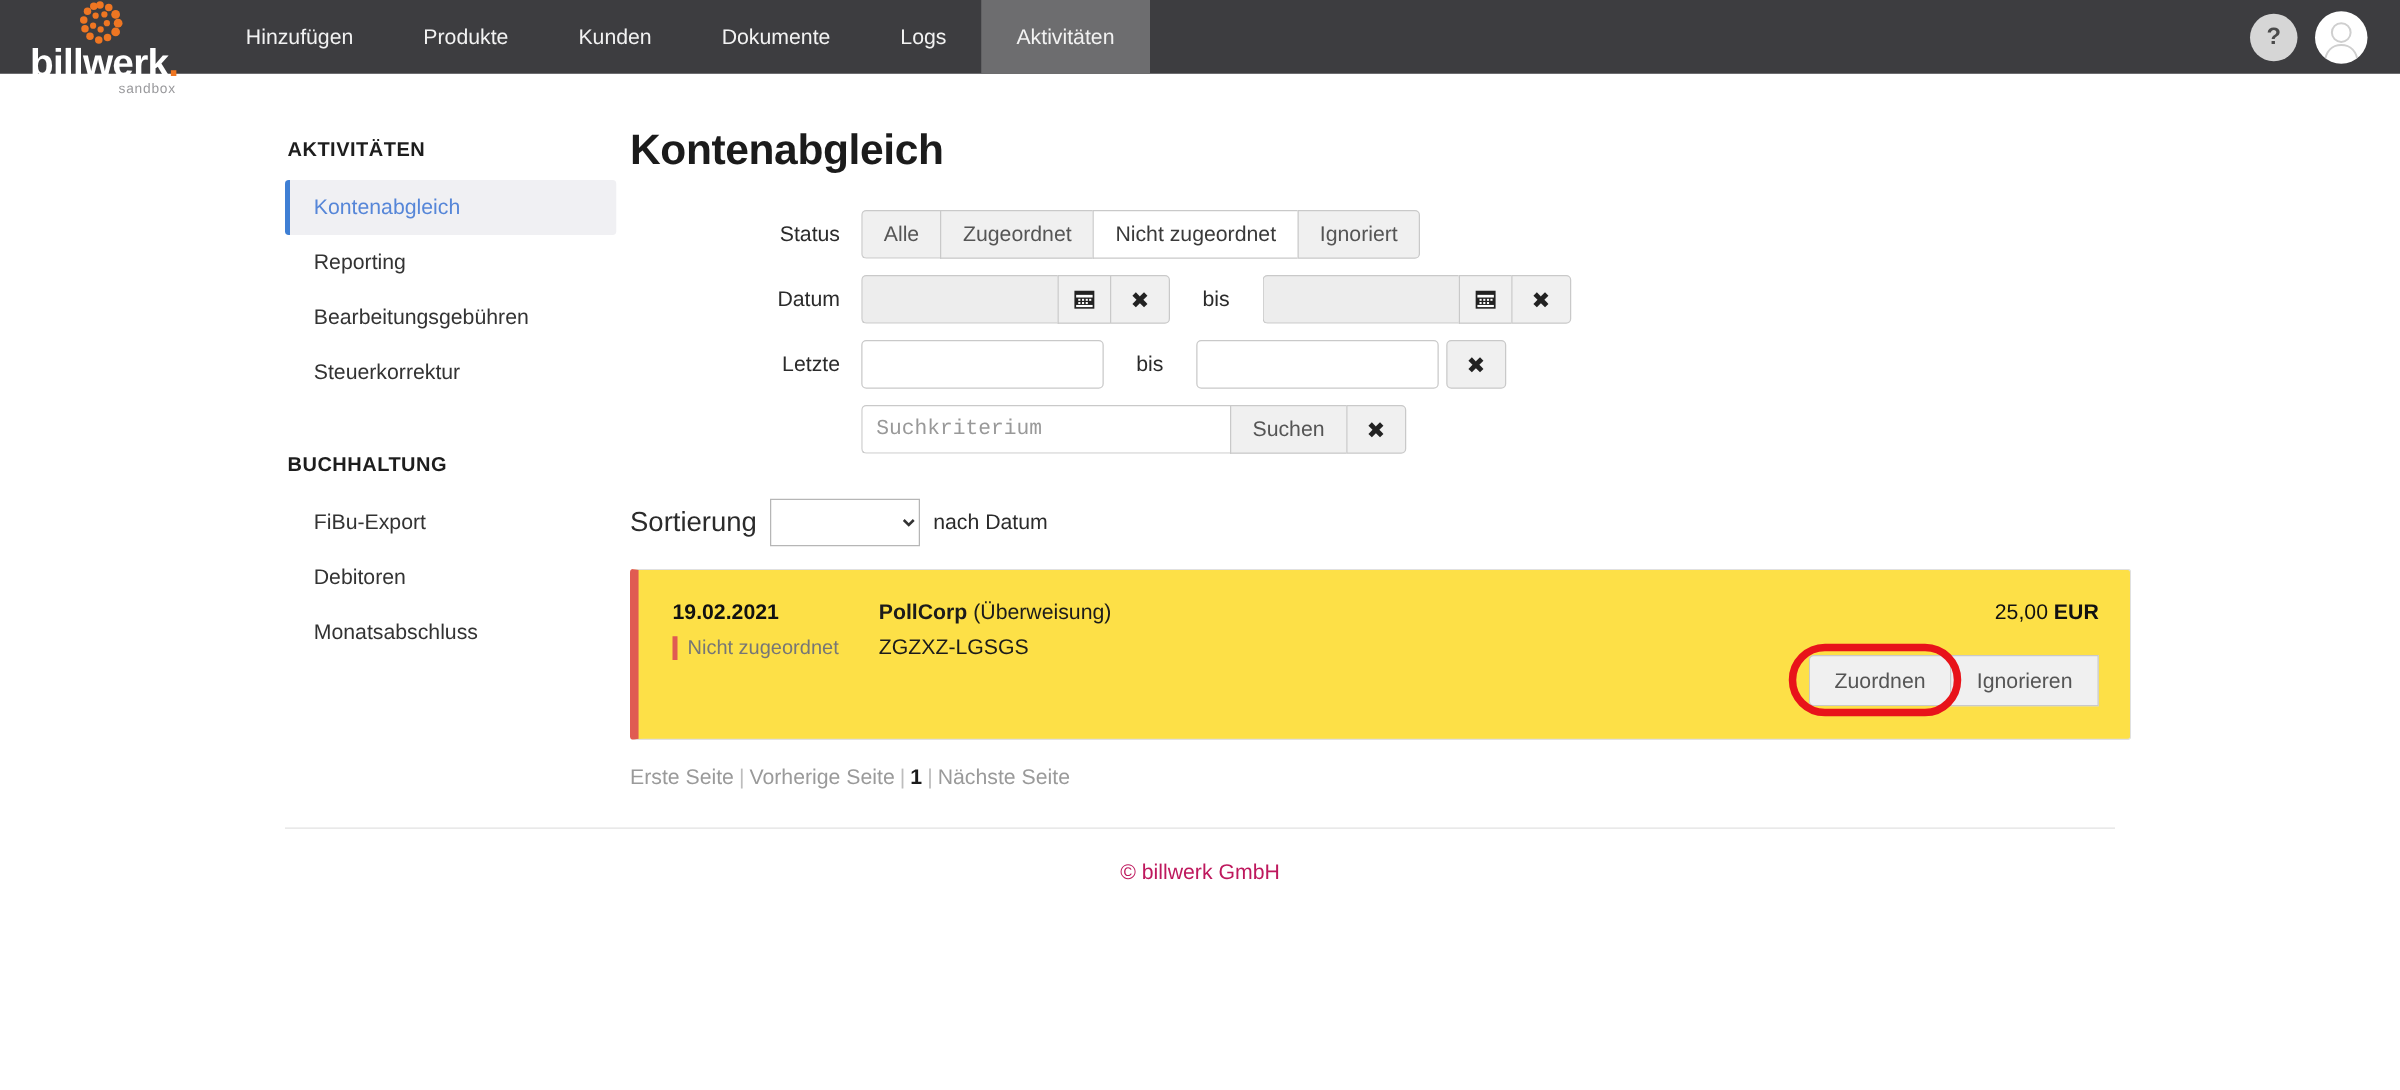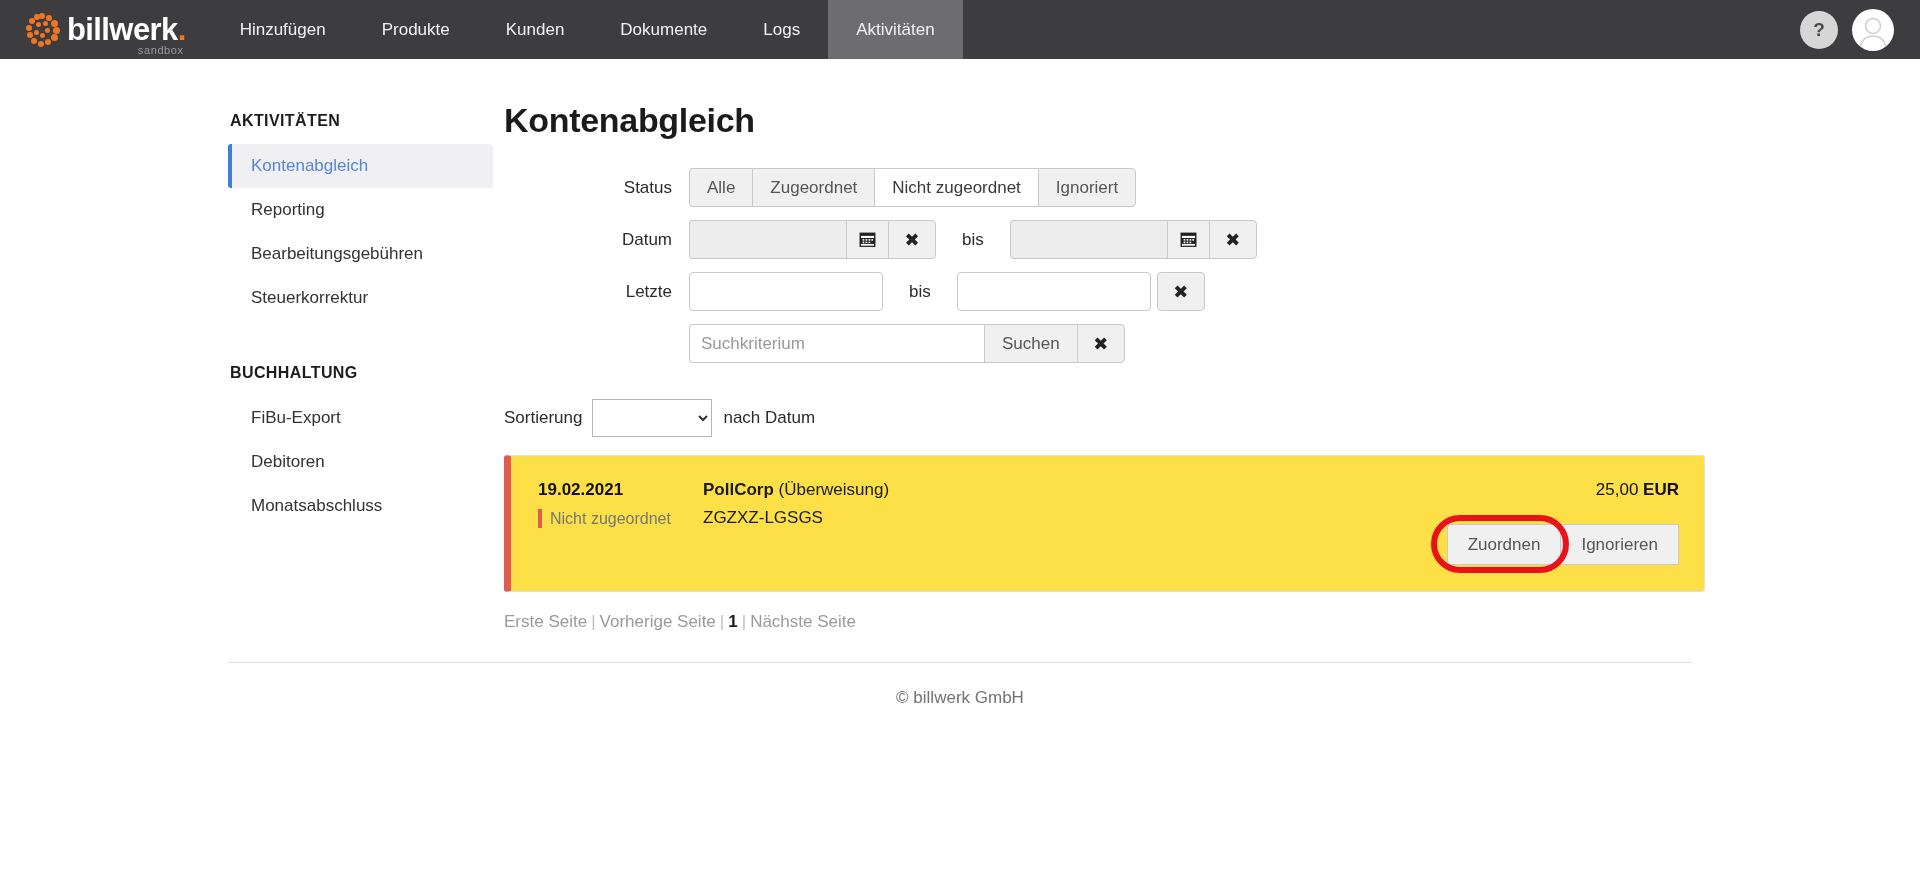--- a/index.html
+++ b/index.html
@@ -19,20 +19,21 @@
     display: flex;
     align-items: stretch;
     position: relative;
   }
   .brand {
     display: flex;
     align-items: center;
     padding-left: 24px;
     padding-right: 26px;
     position: relative;
+    flex-direction: column;
   }
   .brand-mark {
     width: 36px; height: 36px;
     position: relative;
     margin-right: 7px;
     flex: none;
   }
   .brand-mark i {
     position: absolute;
     background: #ef7622;
@@ -193,21 +194,21 @@
   }
   .btn.active {
     background: #ffffff;
     color: #3a3a3a;
   }
 
   .input {
     border: 1px solid #c9c9c9;
     background: #ffffff;
     font-size: 17px;
-    font-family: Liberation Sans, sans-serif;
+    font-family: Liberation Mono, monospace;
     padding: 8px 11px;
     color: #333333;
     line-height: 21px;
     outline: none;
   }
   .input.disabled-look {
     background: #ededed;
   }
   .input::placeholder { color: #999999; }
 
@@ -271,21 +272,21 @@
   }
 
   
   .sort-row {
     display: flex;
     align-items: center;
     margin-top: 36px;
     margin-bottom: 18px;
   }
   .sort-label {
-    font-size: 17px;
+    font-size: 22px;
     color: #2b2b2b;
     padding-right: 10px;
   }
   .sort-select {
     width: 120px;
     height: 38px;
     border: 1px solid #b6b6b6;
     background: #ffffff;
     font-size: 16px;
     font-family: "Liberation Sans", sans-serif;
@@ -395,21 +396,21 @@
   .footer-sep {
     margin: 30px 228px 0 228px;
     border-top: 1px solid #e2e2e2;
   }
   .footer {
     text-align: center;
     padding-top: 25px;
     font-size: 17px;
     color: #4a6bbd;
   }
-  .footer a { color: #737373; text-decoration: none; cursor: pointer; }
+  .footer a { color: #be185d; text-decoration: none; cursor: pointer; }
 </style>
 </head>
 <body>
 
 <div class="topbar">
 
   <div class="brand">
     <div class="brand-mark">
       <i style="width:6px;height:6px;left:15px;top:1px;"></i>
       <i style="width:6px;height:6px;left:22px;top:3px;"></i>

